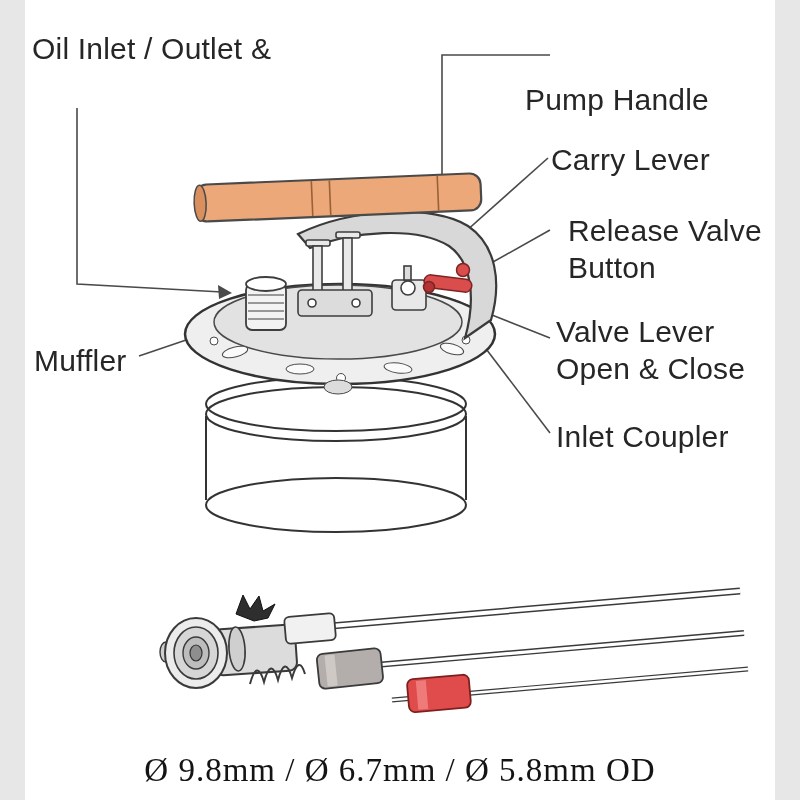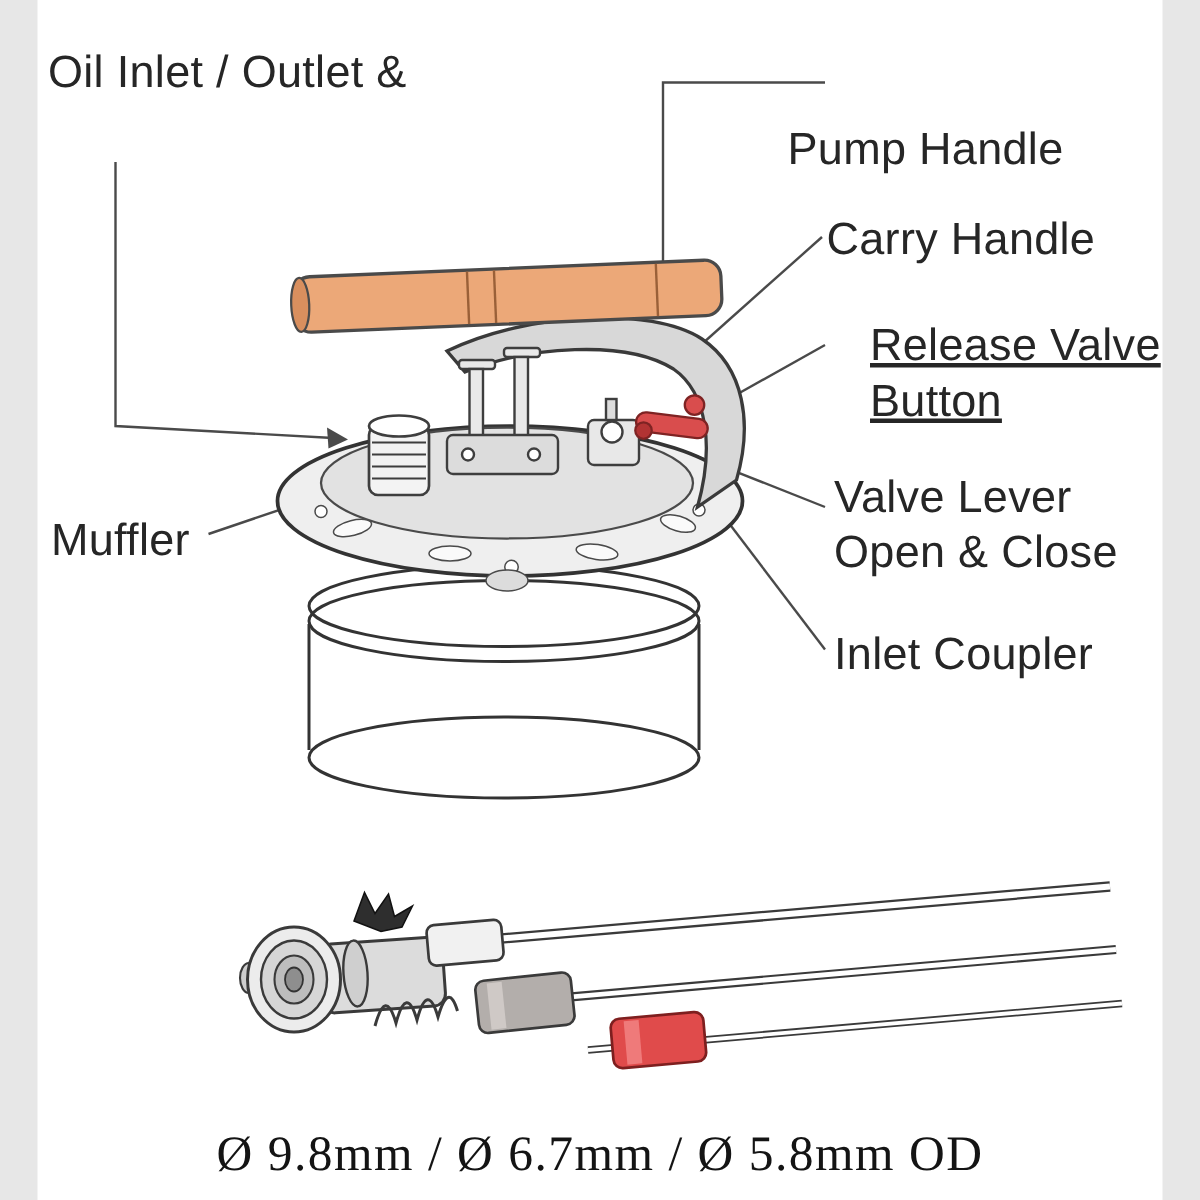--- a/index.html
+++ b/index.html
@@ -152,23 +152,23 @@
     <rect x="417" y="679" width="10" height="29" fill="#ef7a7a"></rect>
   </g>
 </svg>
 
 <div class="label" style="left:32px; top:30px;text-align:right;">
   <div>Oil Inlet / Outlet &amp;</div>
 </div>
 
 <div class="label" style="left:525px; top:38px;margin-top:43px;">Pump Handle</div>
 
-<div class="label" style="left:551px; top:141px;">Carry Handle</div>
+<div class="label" style="left:551px; top:141px;">Carry Lever</div>
 
-<div class="label" style="left:580px; top:212px;text-decoration:underline;">
+<div class="label" style="left:568px; top:212px;">
   <div>Release Valve</div>
   <div>Button</div>
 </div>
 
 <div class="label" style="left:556px; top:313px;">
   <div>Valve Lever</div>
   <div>Open &amp; Close</div>
 </div>
 
 <div class="label" style="left:34px; top:342px;">Muffler</div>

